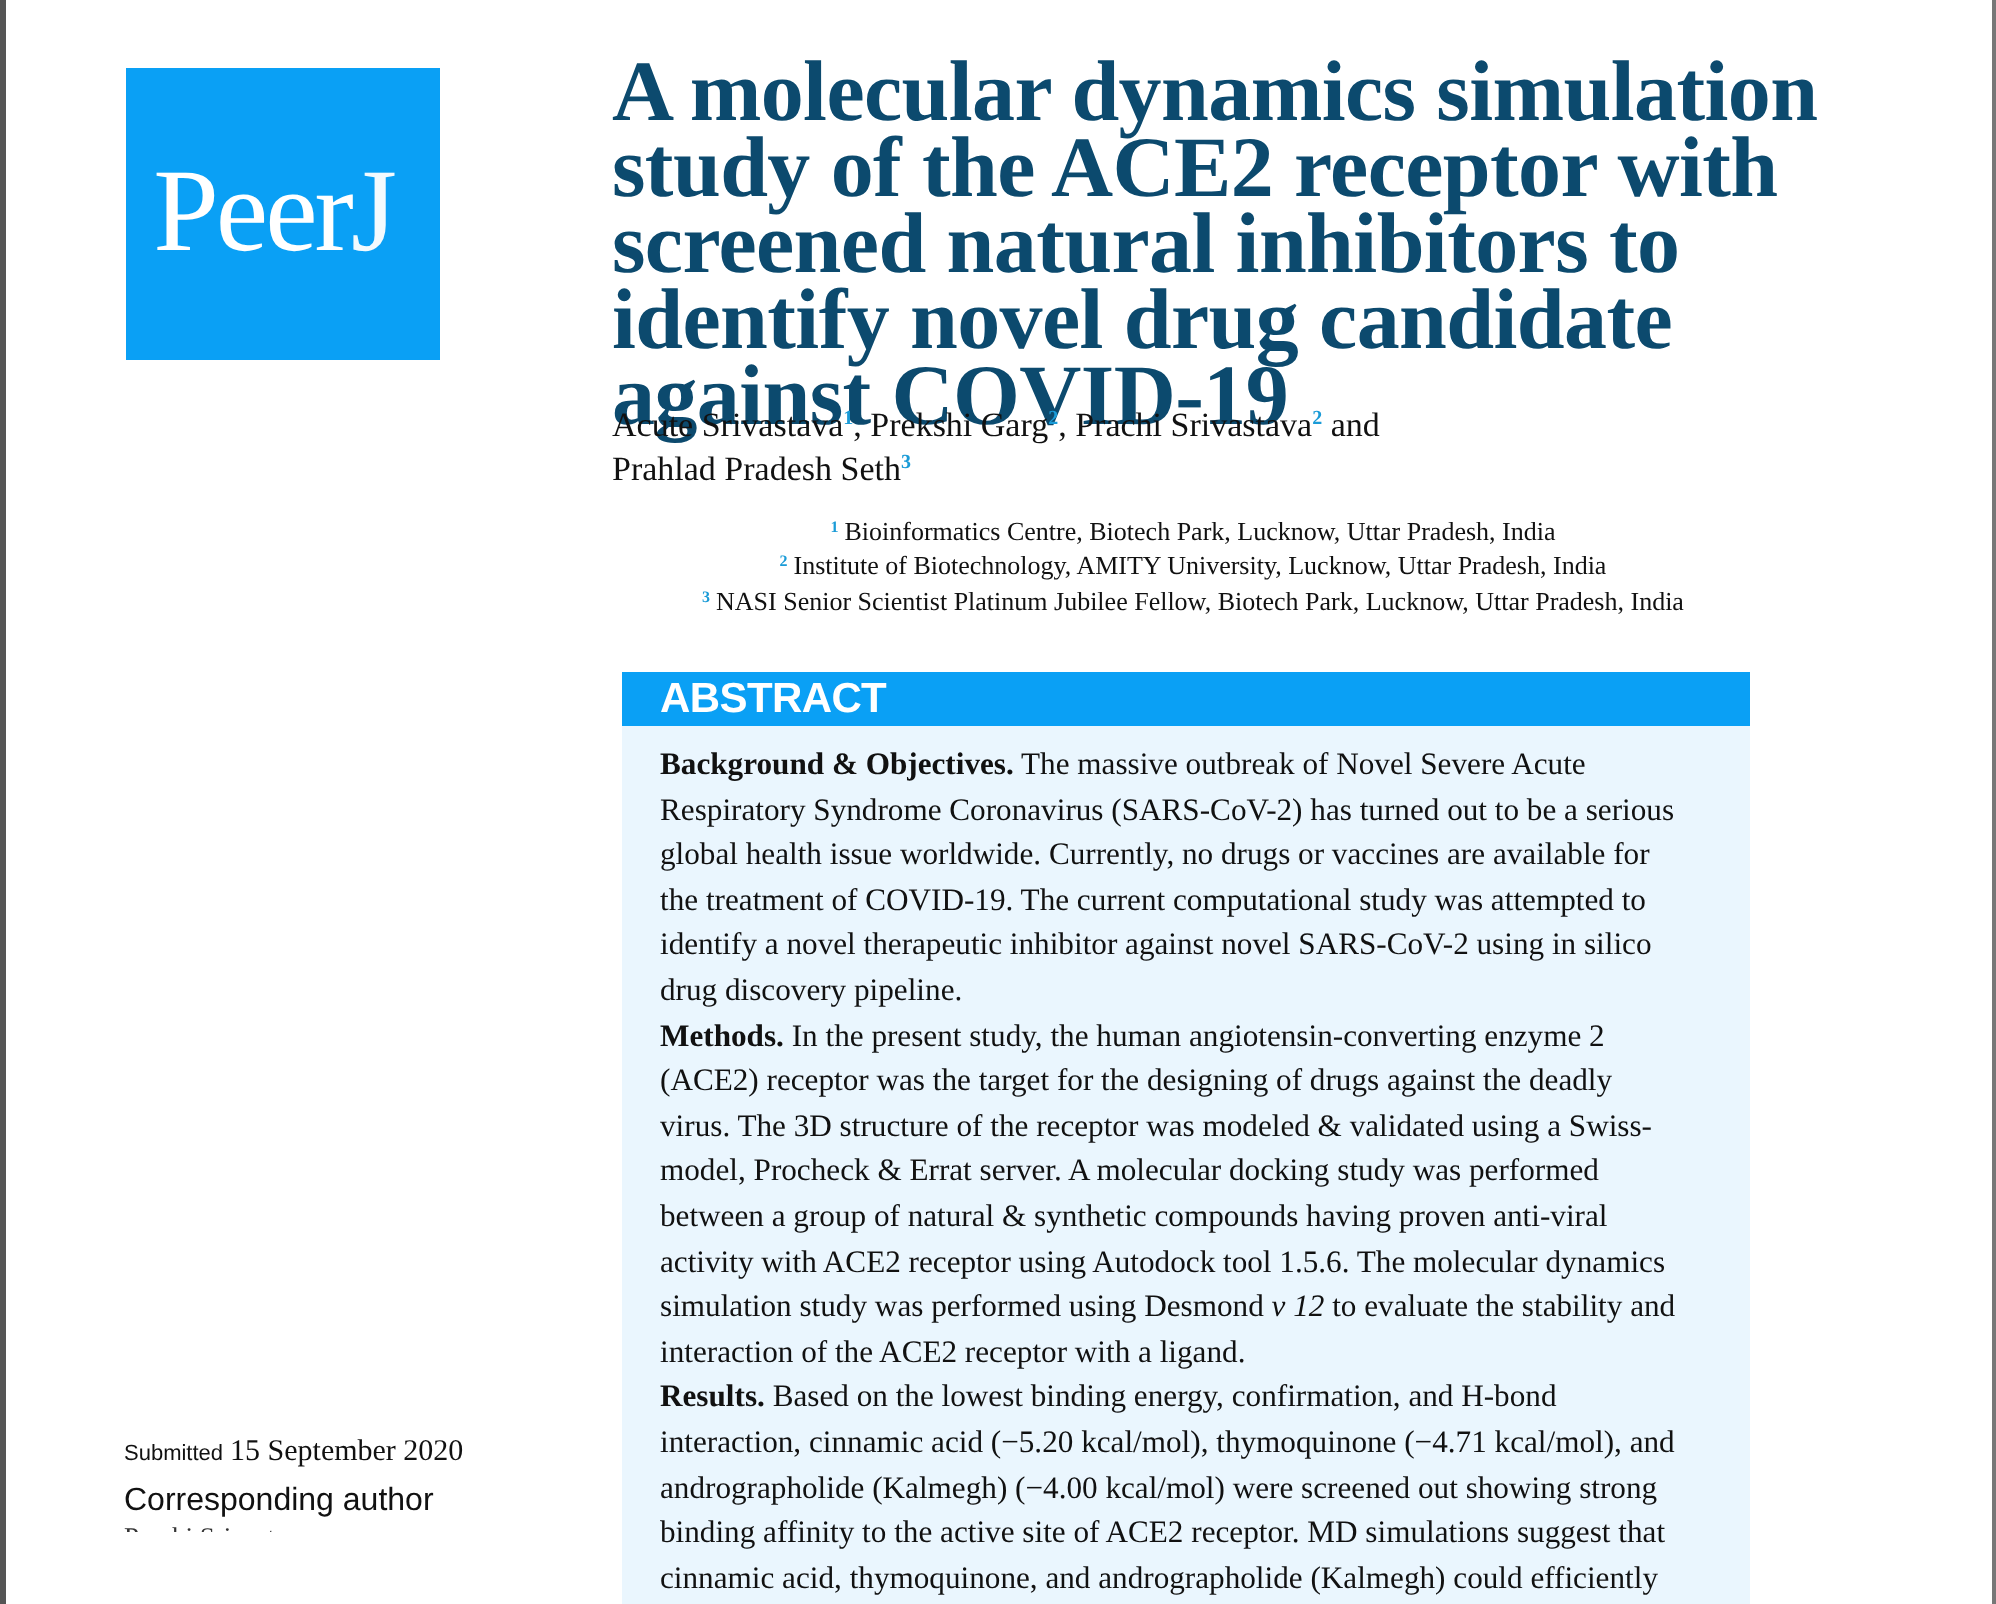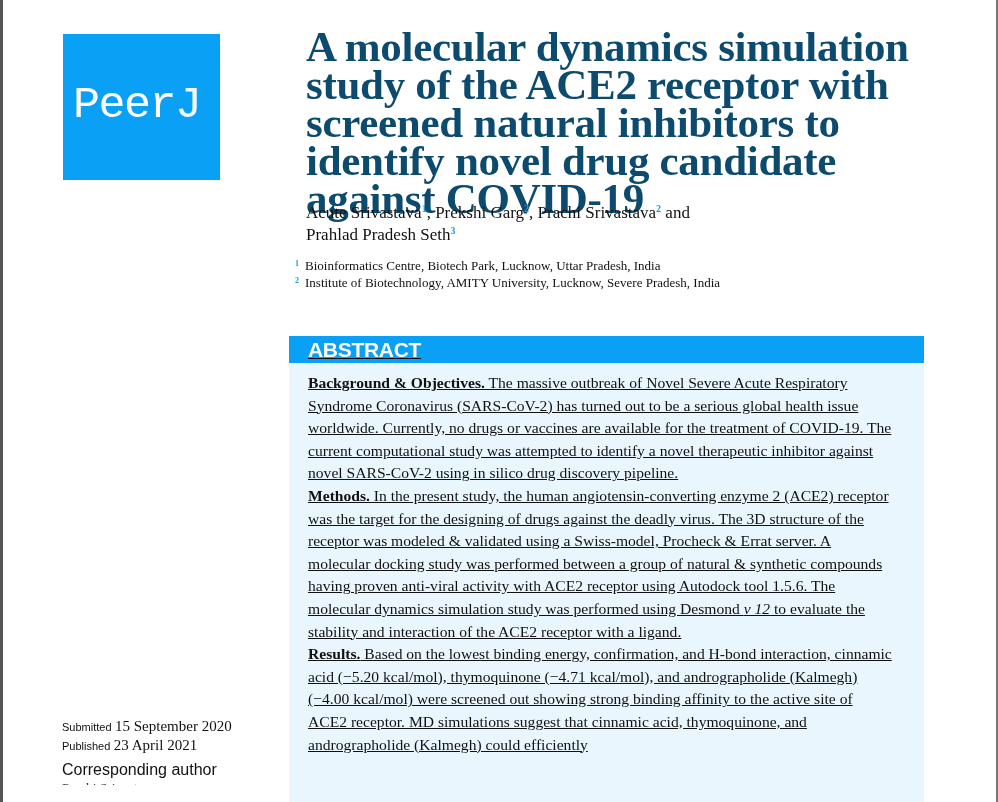--- a/index.html
+++ b/index.html
@@ -30,23 +30,23 @@
     .logo {
       position: absolute;
       left: 63px; top: 34px;
       width: 157px; height: 146px;
       background: #0aa0f5;
       display: flex;
       align-items: center;
       justify-content: center;
     }
     .logo-text {
-      font-family: Liberation Mono, monospace;
+      font-family: Liberation Serif, serif;
       color: #fff;
-      font-size: 45px;
+      font-size: 59px;
       letter-spacing: -1.5px;
       margin-top: -4px;
       margin-left: -8px;
     }
     .logo-j {
       font-weight: 100;
       opacity: 0.95;
       letter-spacing: 0;
     }
     .title {
@@ -74,37 +74,37 @@
       font-weight: bold;
       vertical-align: 6px;
       line-height: 0;
     }
     .affiliations {
       position: absolute;
       left: 295px; top: 257px;
       width: 600px;
       font-size: 13px;
       line-height: 17.3px;
+      text-align: center;
     }
     .affiliation sup {
       color: #1a9bd7;
       font-size: 8px;
       font-weight: bold;
       vertical-align: 4px;
       line-height: 0;
       display: inline-block;
       width: 10px;
     }
     .abstract {
       position: absolute;
-      left: 289px; top: 336px;
-      width: 635px;
+      left: 311px; top: 336px;
+      width: 564px;
       height: 466px;
       background: #eaf6fe;
-      text-decoration: underline;
     }
     .abstract-header {
       background: #0aa0f5;
       height: 27px;
       padding-left: 19px;
     }
     .abstract-heading {
       font-family: "Liberation Sans", "DejaVu Sans", sans-serif;
       font-weight: bold;
       color: #fff;
@@ -165,32 +165,32 @@
 </div>
 
 <h1 class="title">A molecular dynamics simulation study of the ACE2 receptor with screened natural inhibitors to identify novel drug candidate against COVID-19</h1>
 
 <div class="authors">
   <span><span>Acute Srivastava</span><sup>1</sup><span>, </span></span><span><span>Prekshi Garg</span><sup>2</sup><span>, </span></span><span><span>Prachi Srivastava</span><sup>2</sup><span> and </span></span><br><span><span>Prahlad Pradesh Seth</span><sup>3</sup></span>
 </div>
 
 <div class="affiliations">
   <div class="affiliation"><sup>1</sup><span>Bioinformatics Centre, Biotech Park, Lucknow, Uttar Pradesh, India</span></div>
-  <div class="affiliation"><sup>2</sup><span>Institute of Biotechnology, AMITY University, Lucknow, Severe Pradesh, India</span></div>
+  <div class="affiliation"><sup>2</sup><span>Institute of Biotechnology, AMITY University, Lucknow, Uttar Pradesh, India</span></div>
+  <div class="affiliation"><sup>3</sup><span>NASI Senior Scientist Platinum Jubilee Fellow, Biotech Park, Lucknow, Uttar Pradesh, India</span></div>
 </div>
 
 <div class="abstract">
   <div class="abstract-header">
     <span class="abstract-heading">ABSTRACT</span>
   </div>
   <div class="abstract-body">
     <p class="abstract-para"><b>Background &amp; Objectives.</b><span> The massive outbreak of Novel Severe Acute Respiratory Syndrome Coronavirus (SARS-CoV-2) has turned out to be a serious global health issue worldwide. Currently, no drugs or vaccines are available for the treatment of COVID-19. The current computational study was attempted to identify a novel therapeutic inhibitor against novel SARS-CoV-2 using in silico drug discovery pipeline.</span></p>
     <p class="abstract-para"><b>Methods.</b><span> In the present study, the human angiotensin-converting enzyme 2 (ACE2) receptor was the target for the designing of drugs against the deadly virus. The 3D structure of the receptor was modeled &amp; validated using a Swiss-model, Procheck &amp; Errat server. A molecular docking study was performed between a group of natural &amp; synthetic compounds having proven anti-viral activity with ACE2 receptor using Autodock tool 1.5.6. The molecular dynamics simulation study was performed using Desmond </span><i>v 12</i><span> to evaluate the stability and interaction of the ACE2 receptor with a ligand.</span></p>
     <p class="abstract-para"><b>Results.</b><span> Based on the lowest binding energy, confirmation, and H-bond interaction, cinnamic acid (−5.20 kcal/mol), thymoquinone (−4.71 kcal/mol), and andrographolide (Kalmegh) (−4.00 kcal/mol) were screened out showing strong binding affinity to the active site of ACE2 receptor. MD simulations suggest that cinnamic acid, thymoquinone, and andrographolide (Kalmegh) could efficiently</span></p>
   </div>
 </div>
 
 <div class="sidebar-meta">
   <div class="meta-row"><span class="label">Submitted</span> <span class="value">15 September 2020</span></div>
-  <div class="meta-row"><span class="label">Published</span> <span class="value">23 April 2021</span></div>
   <div class="corresponding">Corresponding author</div>
   <div class="corresponding-cut">Prachi Srivastava</div>
 </div>
 
 </body></html>

